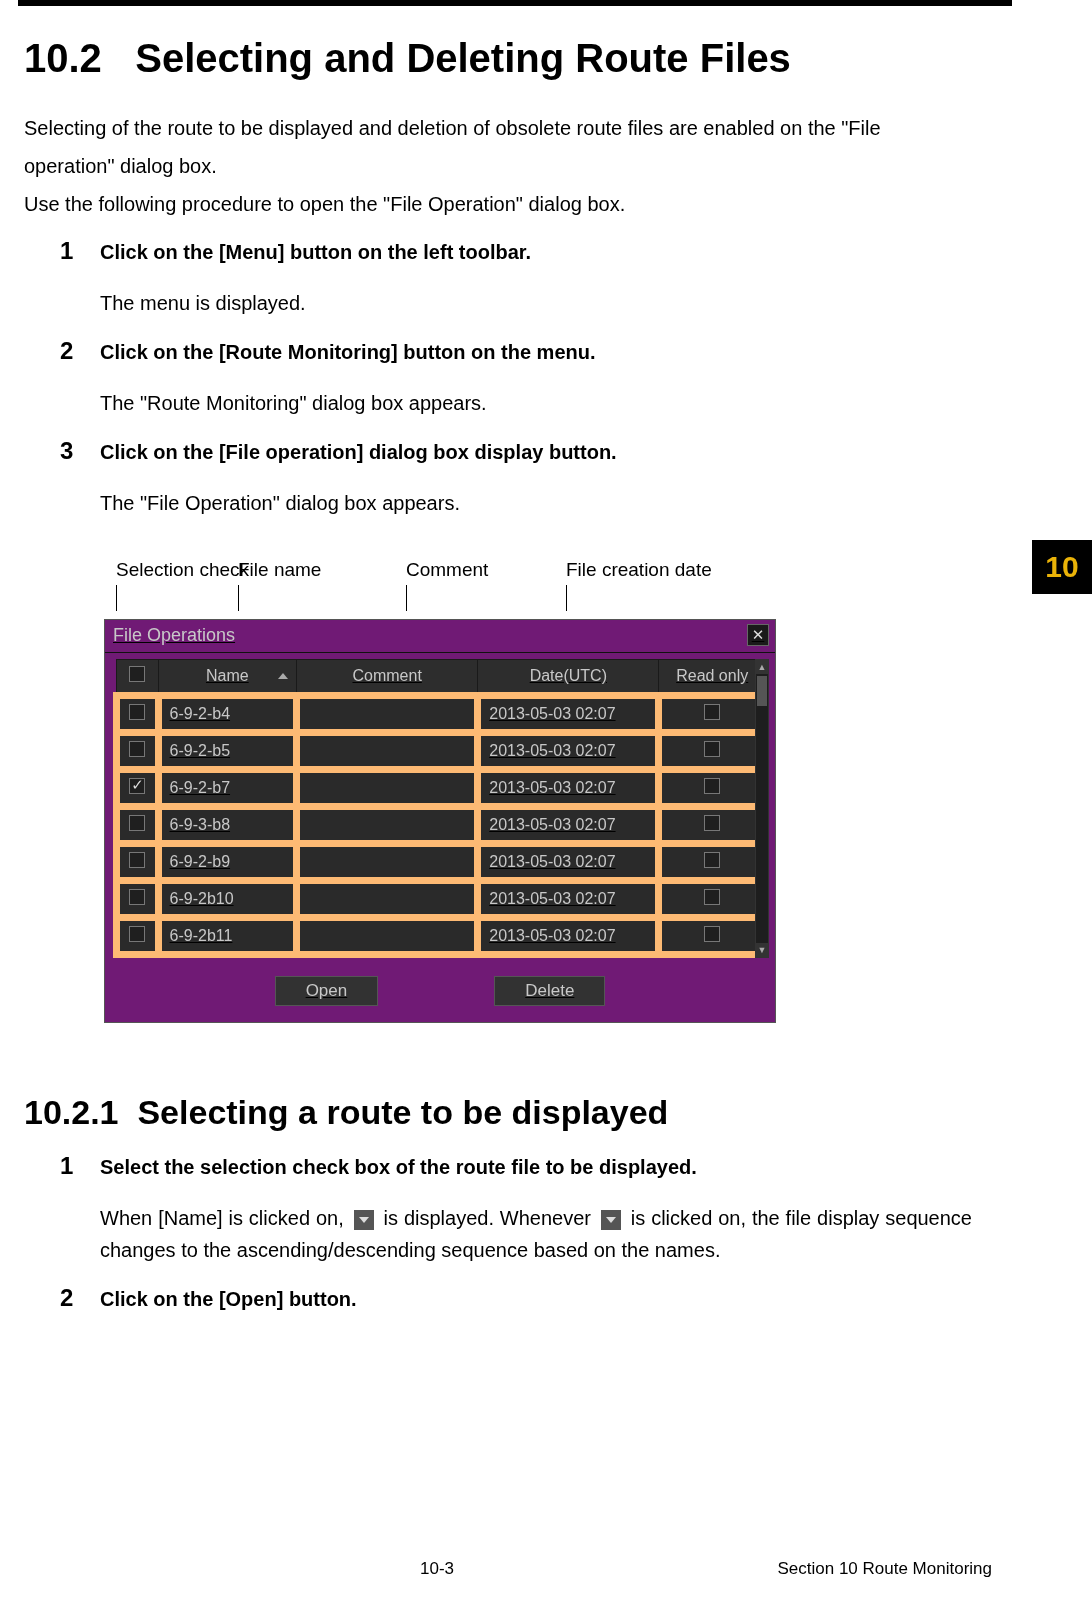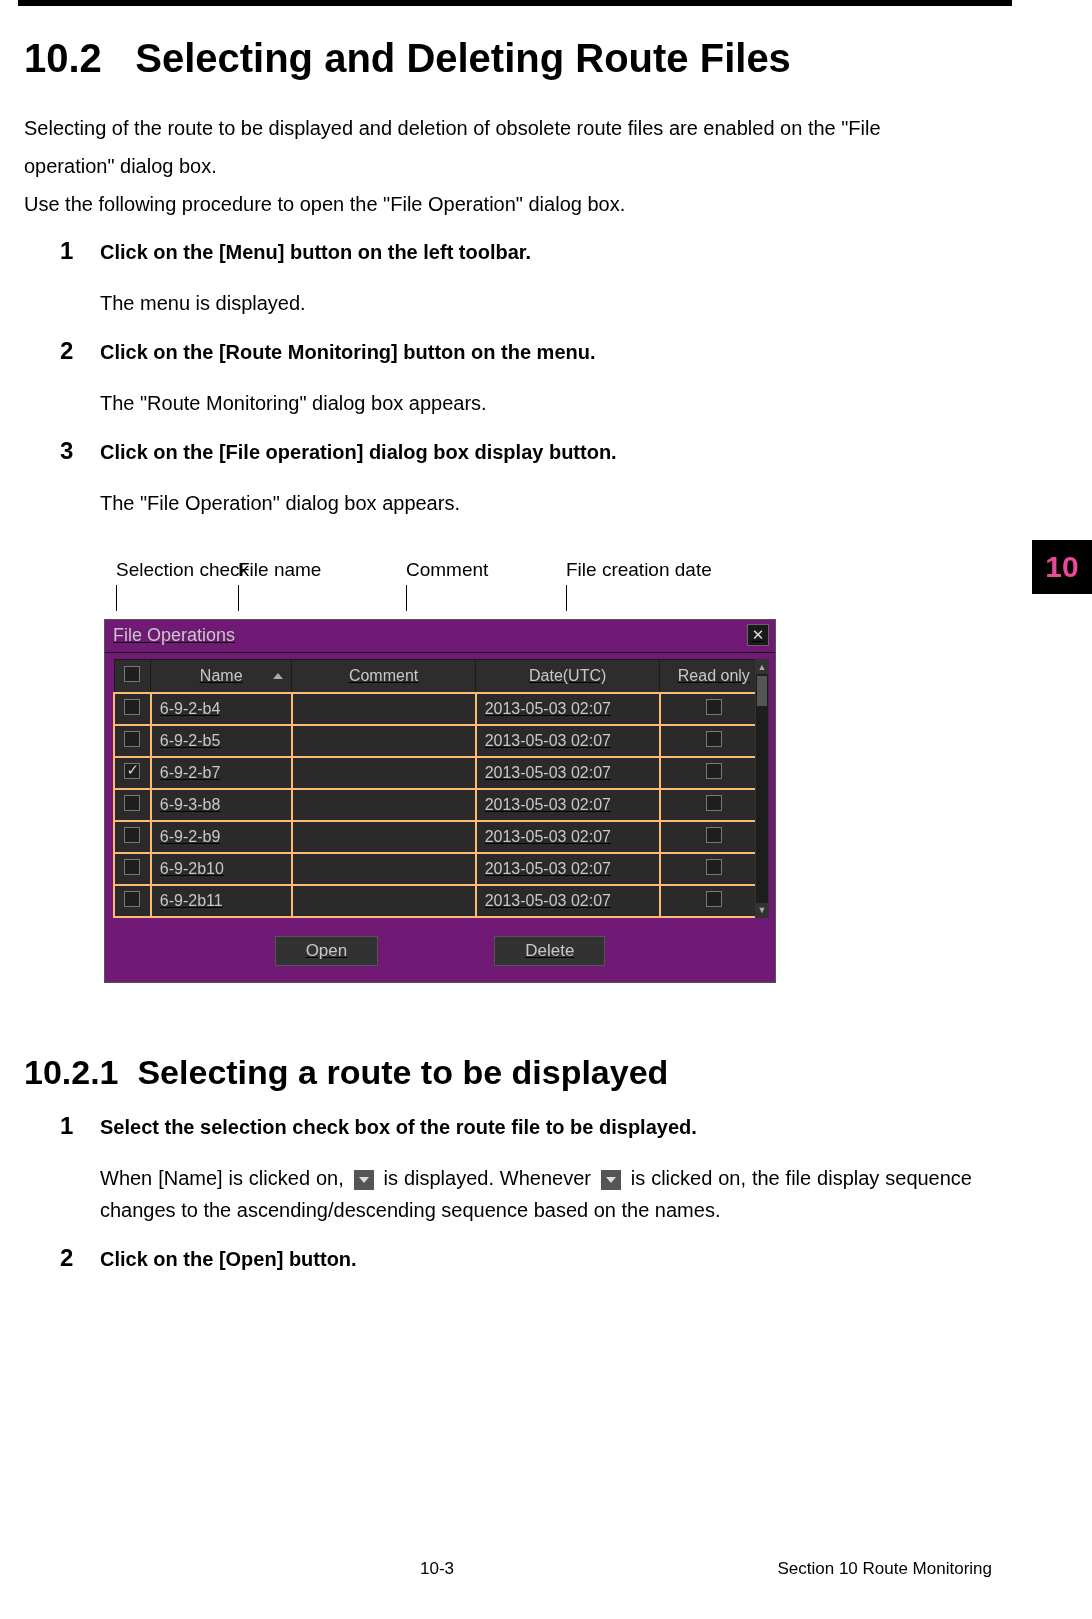--- a/index.html
+++ b/index.html
@@ -90,21 +90,21 @@
     font-weight: normal;
     text-align: center;
     position: relative;
   }
   .file-table th.sort::after{
     content:"";
     position:absolute; right:8px; top:50%; transform:translateY(-50%);
     width:0;height:0;border-left:5px solid transparent;border-right:5px solid transparent;border-bottom:6px solid #aaa;
   }
   .file-table td {
-    border: 2px solid #fdba74;
+    border: 7px solid #fdba74;
     padding: 5px 8px;
     background: #2a2a2a;
     text-align: left;
   }
   .file-table td.center{ text-align:center;}
   .chk {
     display:inline-block; width:16px; height:16px; border:1px solid #777; background:#1f1f1f;
     position:relative;
   }
   .chk.checked::after{
@@ -122,21 +122,21 @@
   .scrollbar .thumb{ position:absolute; top:16px; height:30px; left:1px; right:1px; background:#555;}
   .dialog-buttons{
     display:flex; justify-content:center; gap:116px; padding:18px 0 16px 0;
   }
   .dbtn{
     background:#323232; border:1px solid #555; color:#c8c8c8;
     padding:4px 30px; font-size:17px;
   }
   .side-tab{
     position:absolute; right:0; top:540px;
-    width:60px; height:54px; background:#000; color:#ec4899;
+    width:60px; height:54px; background:#000; color:#eab308;
     display:flex; align-items:center; justify-content:center;
     font-size:30px; font-weight:bold;
   }
   h2.subsection{
     font-size:34px; font-weight:bold; margin:70px 0 20px 0;
   }
   .justify{ text-align:justify; }
   .inline-icon{
     display:inline-block; width:20px; height:20px; background:#555; vertical-align:middle;
     margin:0 4px; position:relative;

